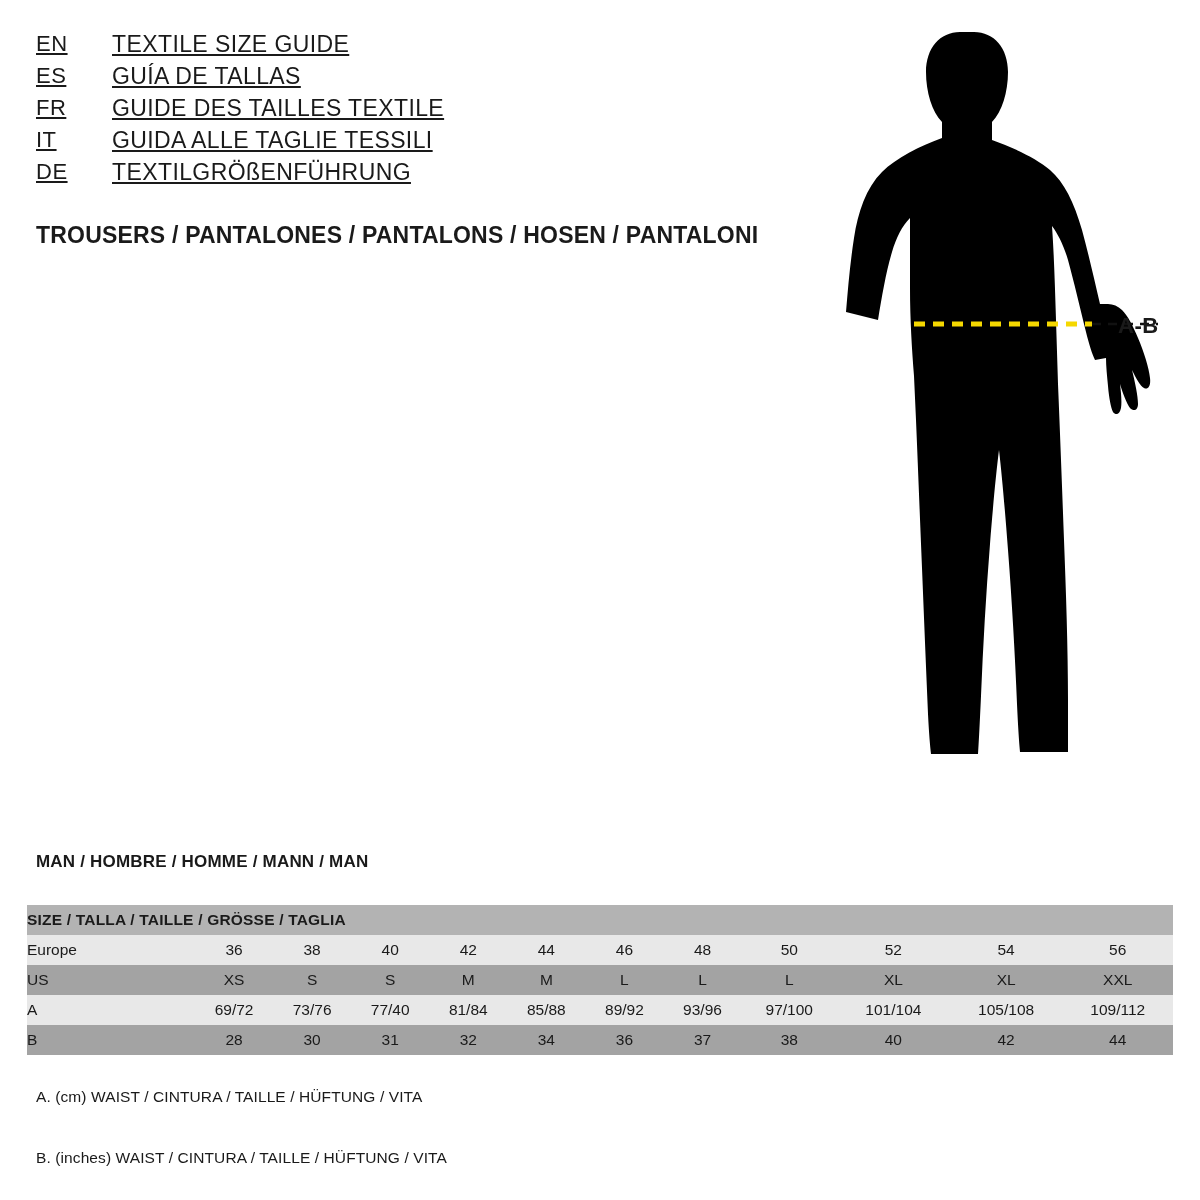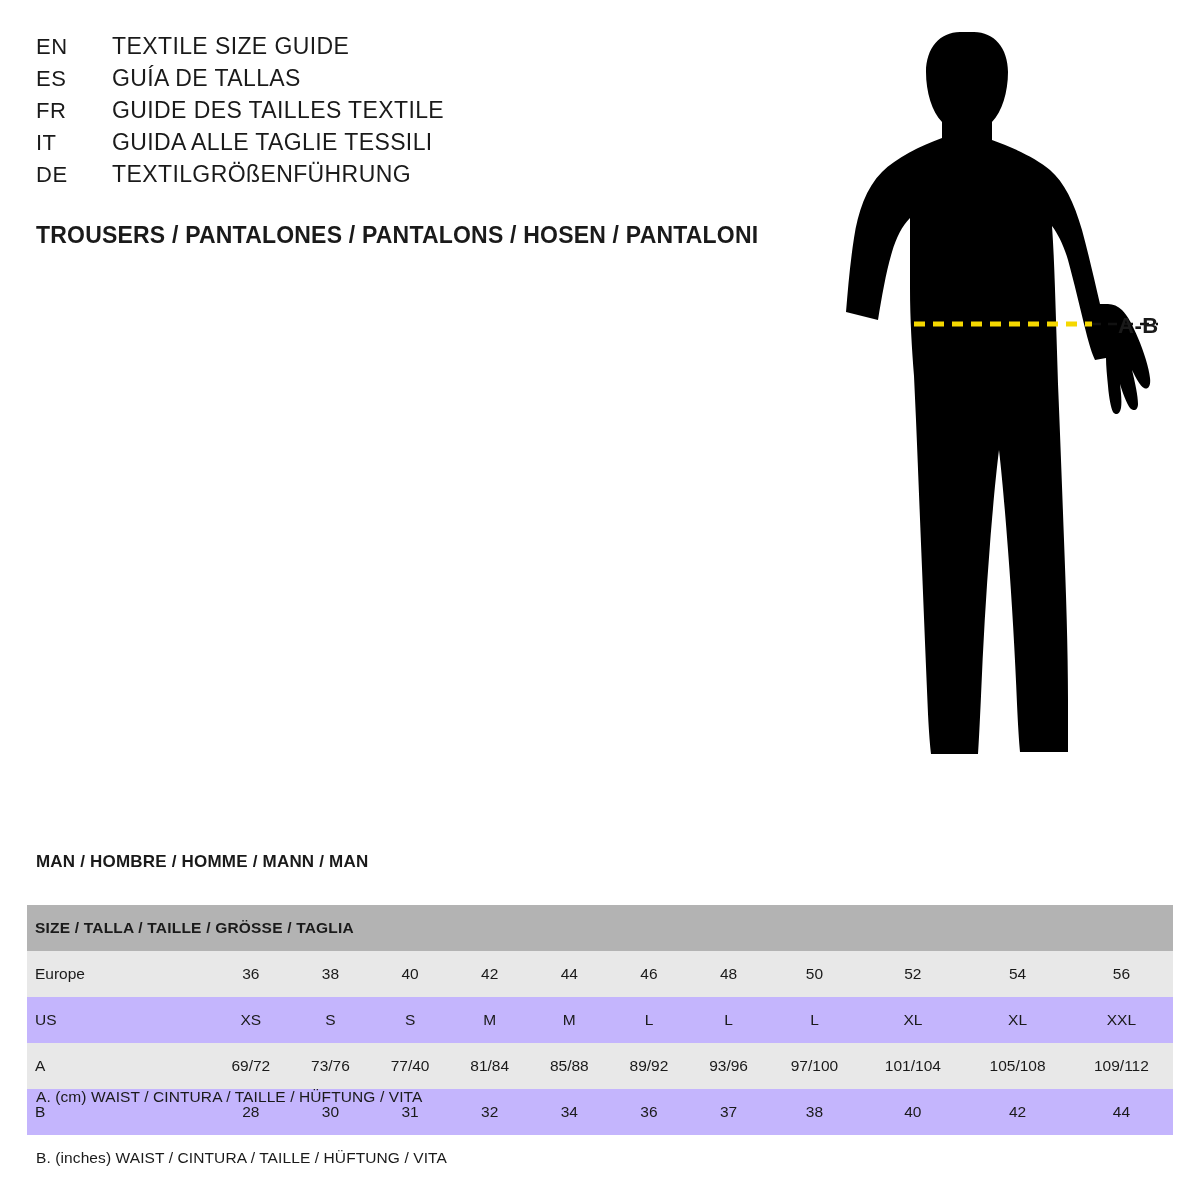--- a/index.html
+++ b/index.html
@@ -18,22 +18,23 @@
 
   
   .lang-block {
     position: absolute;
     left: 36px;
     top: 28px;
     width: 760px;
   }
   .lang-row {
     display: flex;
-    align-items: flex-end;
+    align-items: center;
     height: 32px;
+    text-decoration: underline;
   }
   .lang-code {
     width: 76px;
     font-size: 22px;
     letter-spacing: 0.5px;
     color: #1a1a1a;
   }
   .lang-text {
     font-size: 23px;
     letter-spacing: 0.4px;
@@ -82,40 +83,40 @@
   }
   table.size-table {
     position: absolute;
     left: 27px;
     top: 905px;
     width: 1146px;
     border-collapse: collapse;
     font-size: 15.5px;
   }
   table.size-table td {
-    padding: 8px;
+    padding: 0;
     height: 30px;
     vertical-align: middle;
   }
   .row-head {
     background: #b3b3b3;
   }
   .row-head td {
     height: 32px;
     font-weight: bold;
     font-size: 15.5px;
     padding-left: 14px;
     letter-spacing: 0.2px;
   }
   .row-alt {
     background: #e8e8e8;
     margin-left: 48px;
   }
   .row-plain {
-    background: #c4b5fd;
+    background: #a3a3a3;
     margin-top: 8px;
   }
   .lbl {
     padding-left: 14px;
     text-align: left;
     width: 168px;
     font-size: 15.5px;
   }
   .val {
     text-align: center;

